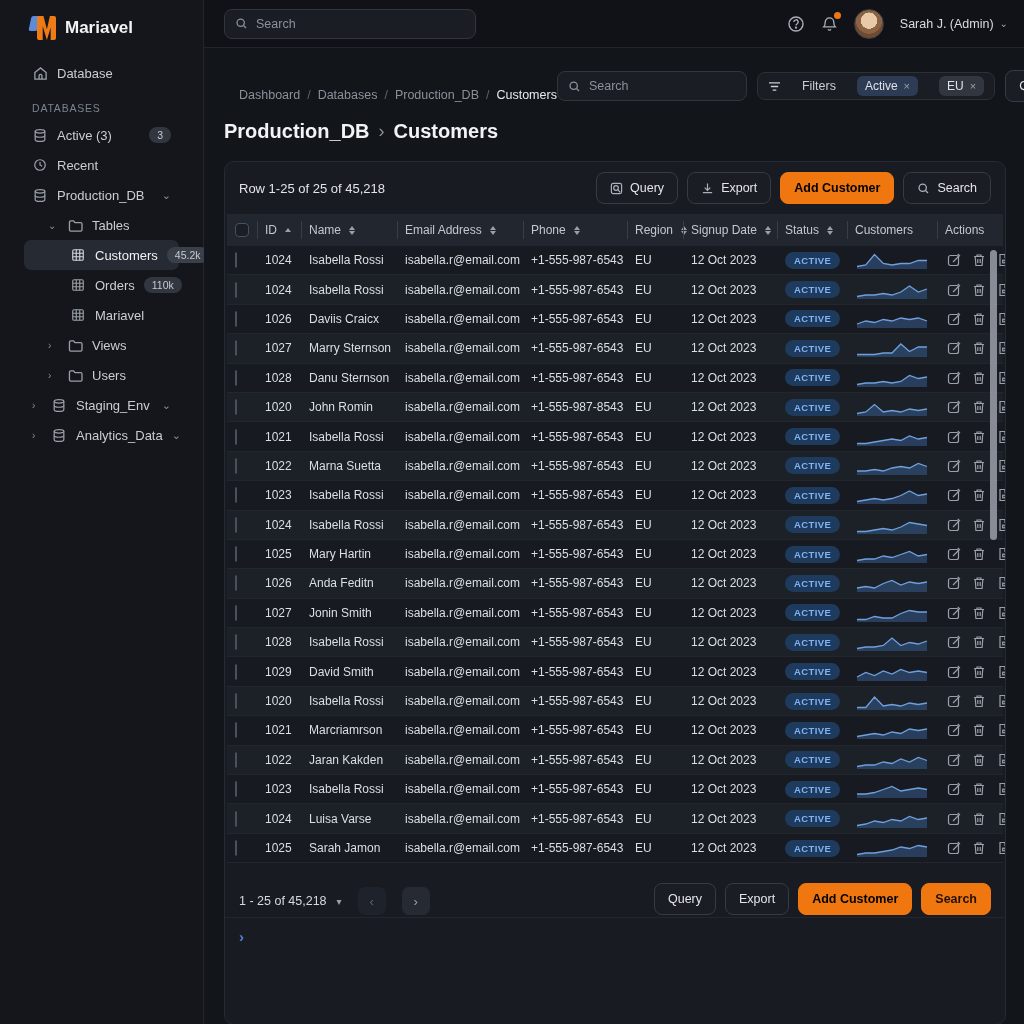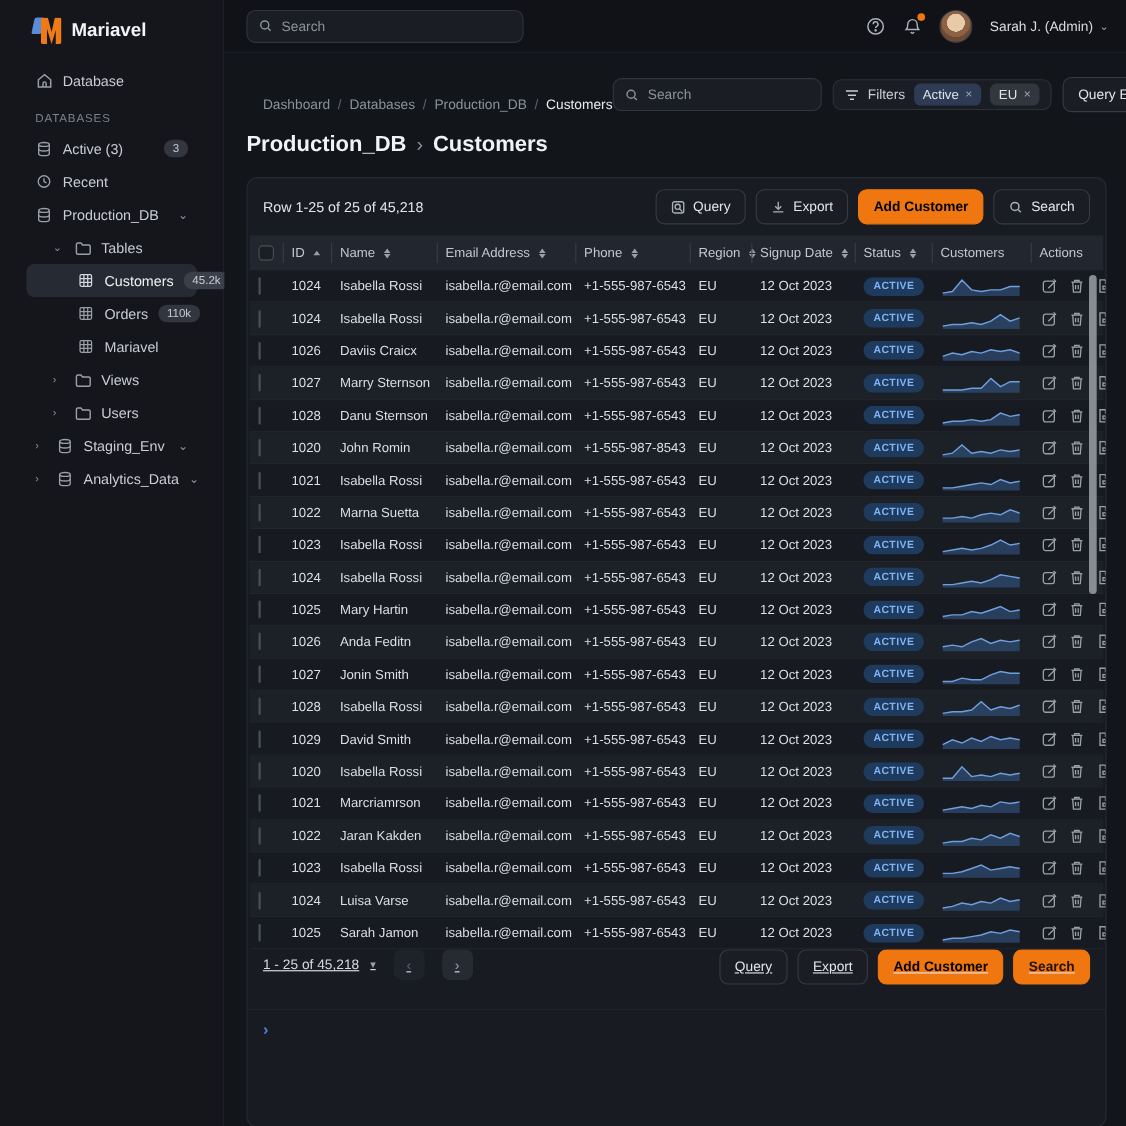--- a/index.html
+++ b/index.html
@@ -38,21 +38,21 @@
   .avatar { width:30px; height:30px; border-radius:50%; background:radial-gradient(circle at 50% 38%, #e8c9a8 0 36%, #8c6244 37% 58%, #6e4a33 59% 100%); border:1px solid #3a3f47; }
   .user-name { font-size:12.5px; color:#d9dce1; display:flex; align-items:center; gap:6px; }
 
   .content { flex:1; background:#12151a; padding:22px 18px 0 20px; min-width:0; }
   .crumb-row { display:flex; align-items:flex-end; margin-bottom:18px;margin-left:15px; }
   .crumbs { font-size:12.5px; color:#8b919b; display:flex; gap:7px; }
   .crumbs .sep { color:#5d636c; }
   .crumbs .current { color:#e8eaee; }
   .crumb-right { margin-left:auto; display:flex; align-items:center; gap:10px; }
   .crumb-right .search-box { width:190px; }
-  .filters { display:flex; align-items:center; gap:8px; background:#1a1d23; border:1px solid #2c3039; border-radius:8px; height:28px; padding:0 10px; font-size:12.5px; color:#c9cdd4; }
+  .filters { display:flex; align-items:center; gap:21px; background:#1a1d23; border:1px solid #2c3039; border-radius:8px; height:28px; padding:0 10px; font-size:12.5px; color:#c9cdd4; }
   .chip { display:flex; align-items:center; gap:6px; border-radius:6px; padding:3px 8px; font-size:12px; color:#dfe2e7; }
   .chip .x { color:#9aa0a9; font-size:11px; }
   .chip.blue { background:#2d3c54; }
   .chip.gray { background:#32363f; }
   .btn { display:inline-flex; align-items:center; gap:7px; height:32px; padding:0 13px; border-radius:8px; background:#1a1d23; border:1px solid #363b44; color:#e3e5ea; font-size:12.5px; cursor:default; white-space:nowrap; }
   .btn .bic { color:#aab0b9; display:flex; }
   .btn.orange { background:#f0770f; border-color:#f0770f; color:#000000; font-weight:bold; }
   .btn.orange-dark { background:#f0770f; border-color:#f0770f; color:#231204; font-weight:bold; }
 
   .page-title { font-size:20px; font-weight:bold; color:#f2f3f6; margin-bottom:18px; display:flex; align-items:center; gap:9px; }
@@ -75,21 +75,21 @@
   .sort i.dn { border-top:4px solid #9aa0a9; }
   .tr { height:29.4px; border-bottom:1px solid #23262d; font-size:12px; color:#dcdfe4; }
   .tr:nth-child(even) { background:#1c2027; }
   .tr:nth-child(odd) { background:#171a20; }
   .cell { padding-left:8px; overflow:hidden; white-space:nowrap; }
   .cbx { width:14px; height:14px; border:1.5px solid #4a505a; border-radius:4px; margin-left:8px; background:#1b1e24; }
   .status-pill { display:inline-block; background:#1e3a5d; color:#7fb3f5; font-size:9.5px; font-weight:bold; letter-spacing:.4px; padding:3px 9px; border-radius:9px; }
   .acts { display:flex; gap:11px; padding-left:10px; color:#9aa0a9; }
   .scroll-thumb { position:absolute; right:6px; top:36px; width:7px; height:290px; border-radius:4px; background:#9aa0a9; opacity:.85; }
 
-  .panel-foot { height:52px; display:flex; align-items:flex-start; padding:0 14px;text-decoration:underline; }
+  .panel-foot { height:52px; display:flex; align-items:flex-end; padding:0 14px; }
   .pg-info { font-size:12.5px; color:#d6d9de; display:flex; align-items:center; gap:10px; }
   .pg-caret { color:#9aa0a9; font-size:10px; }
   .pg-btn { width:28px; height:28px; border-radius:7px; background:#262a32; color:#9aa0a9; display:flex; align-items:center; justify-content:center; font-size:13px; margin-left:6px; }
   .pg-btn.dim { background:#1e222a; color:#5d636c; }
   .foot-btns { margin-left:auto; display:flex; gap:9px; }
   .panel-divider { height:1px; background:#23262d; margin-top:2px; }
   .console-prompt { color:#4f83d1; font-size:15px; font-weight:bold; padding:10px 0 0 14px; }
 </style>
 </head>
 <body>

